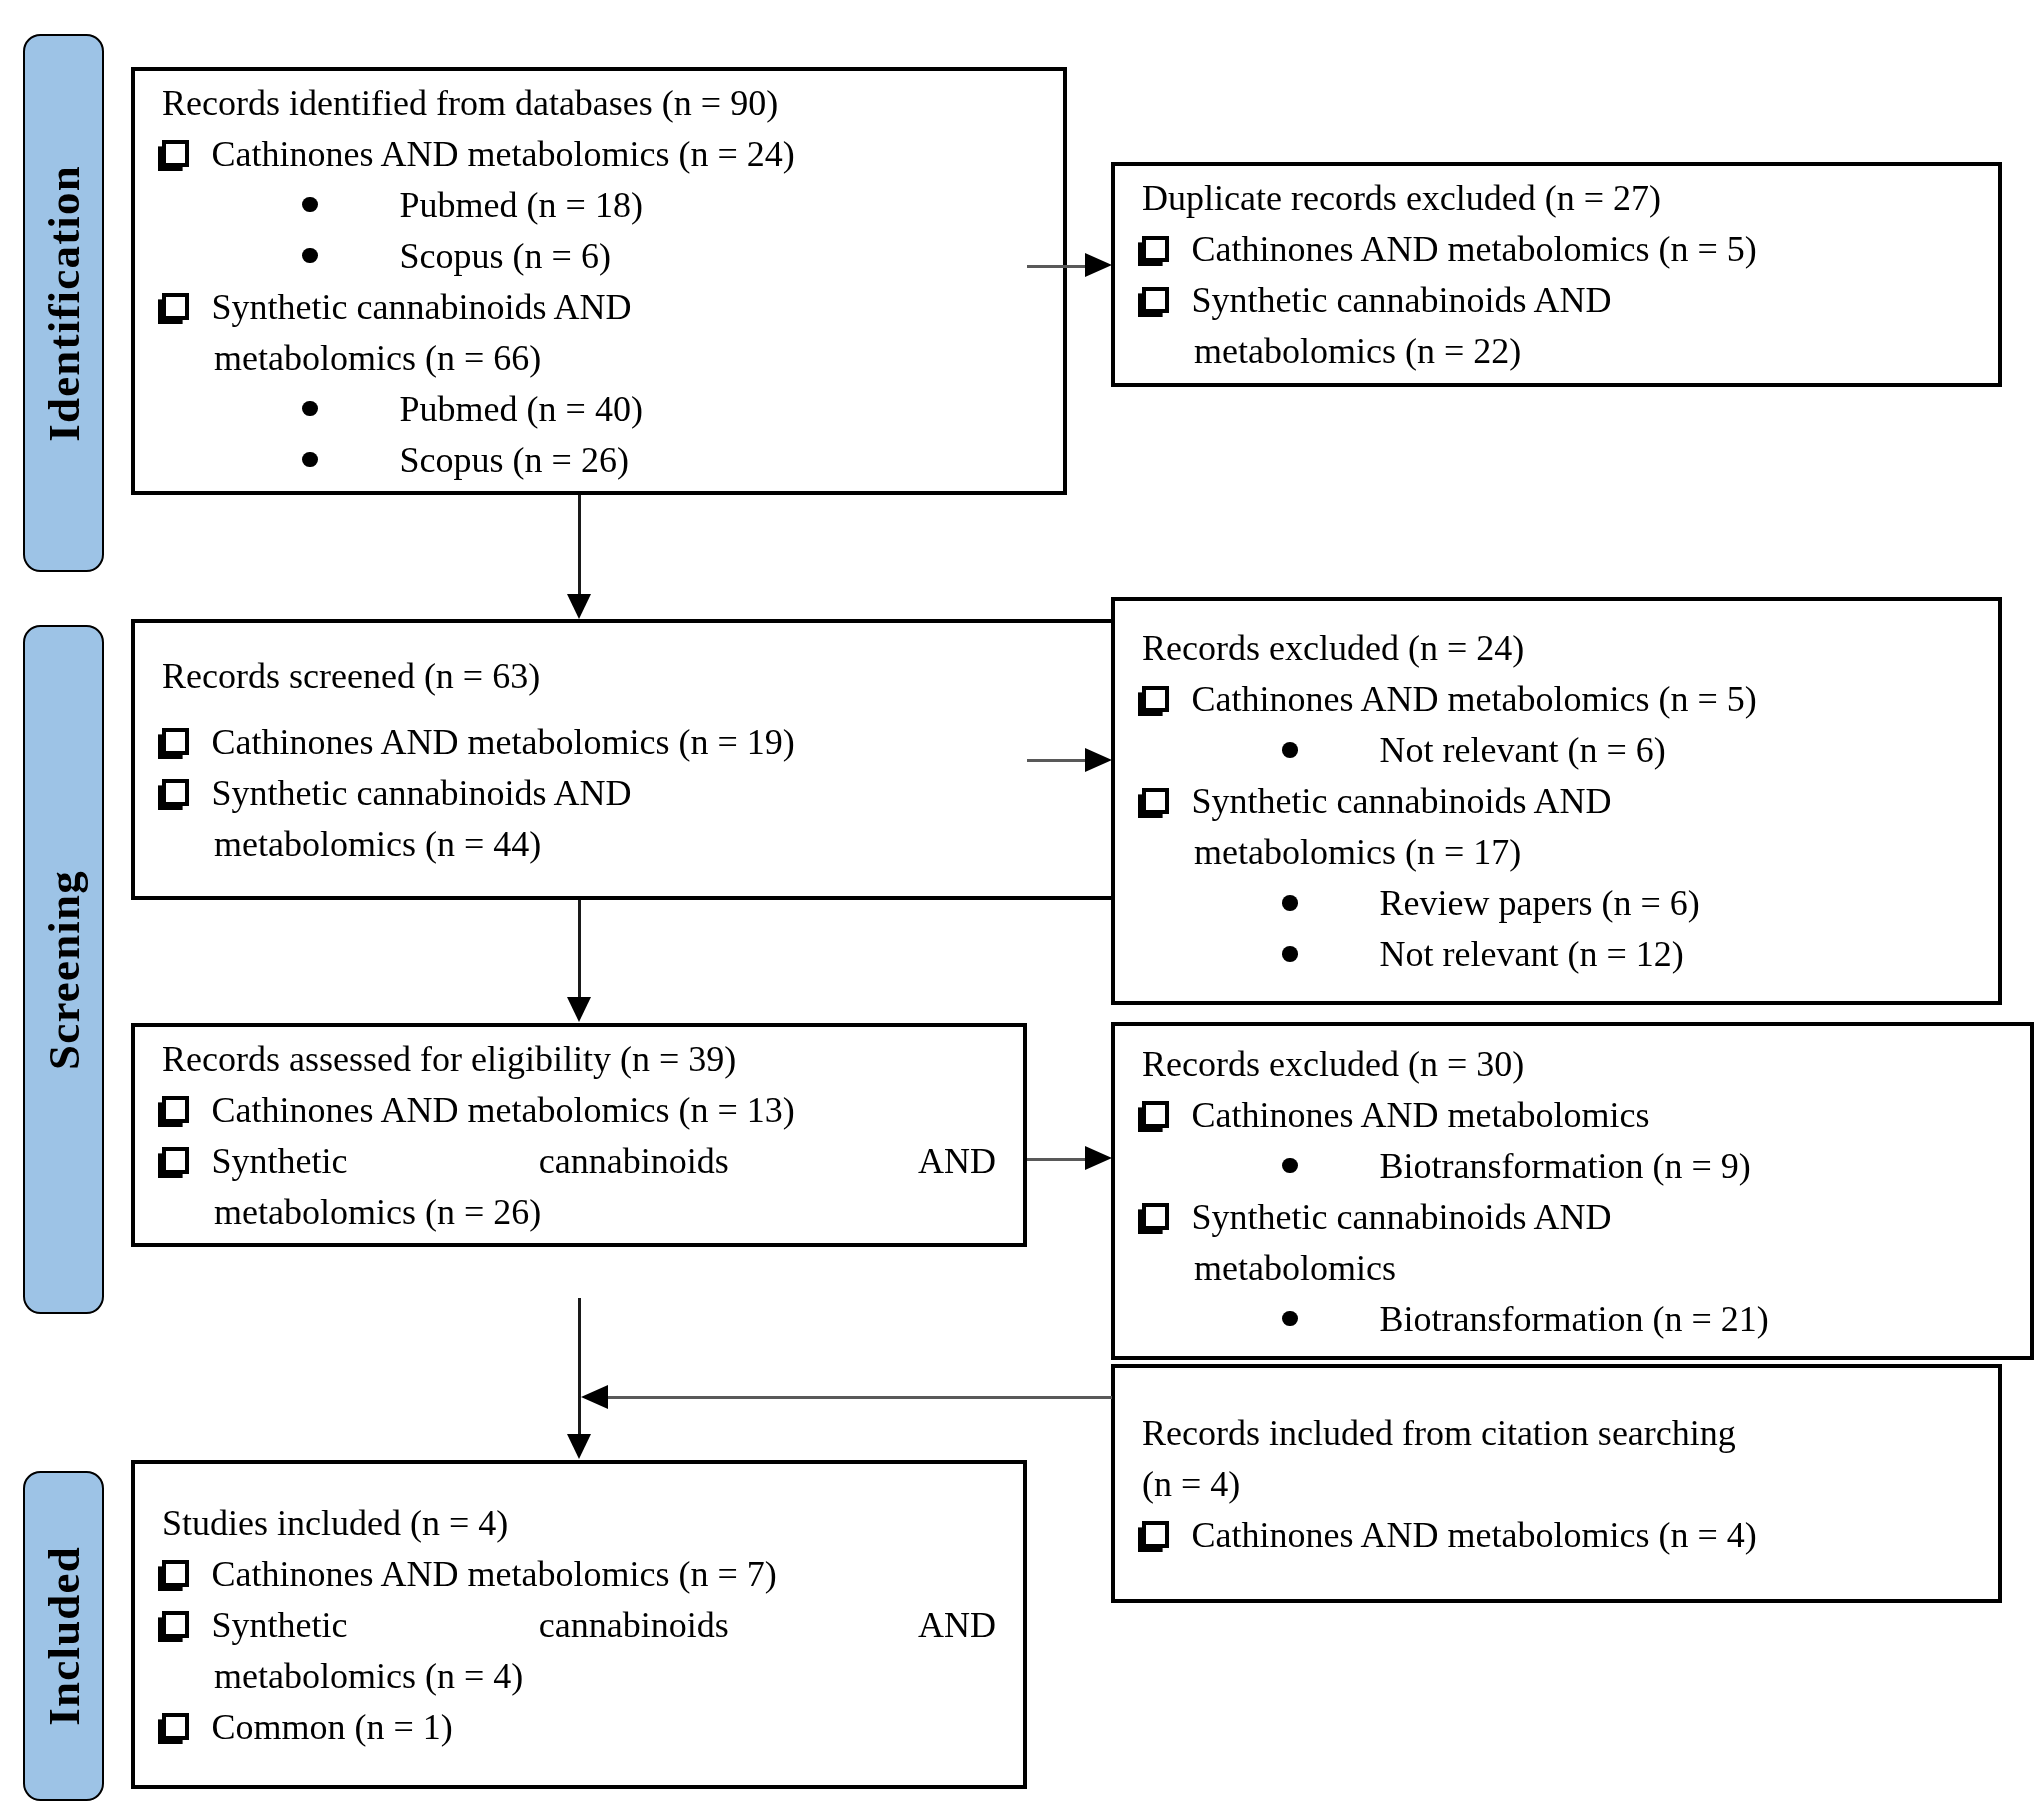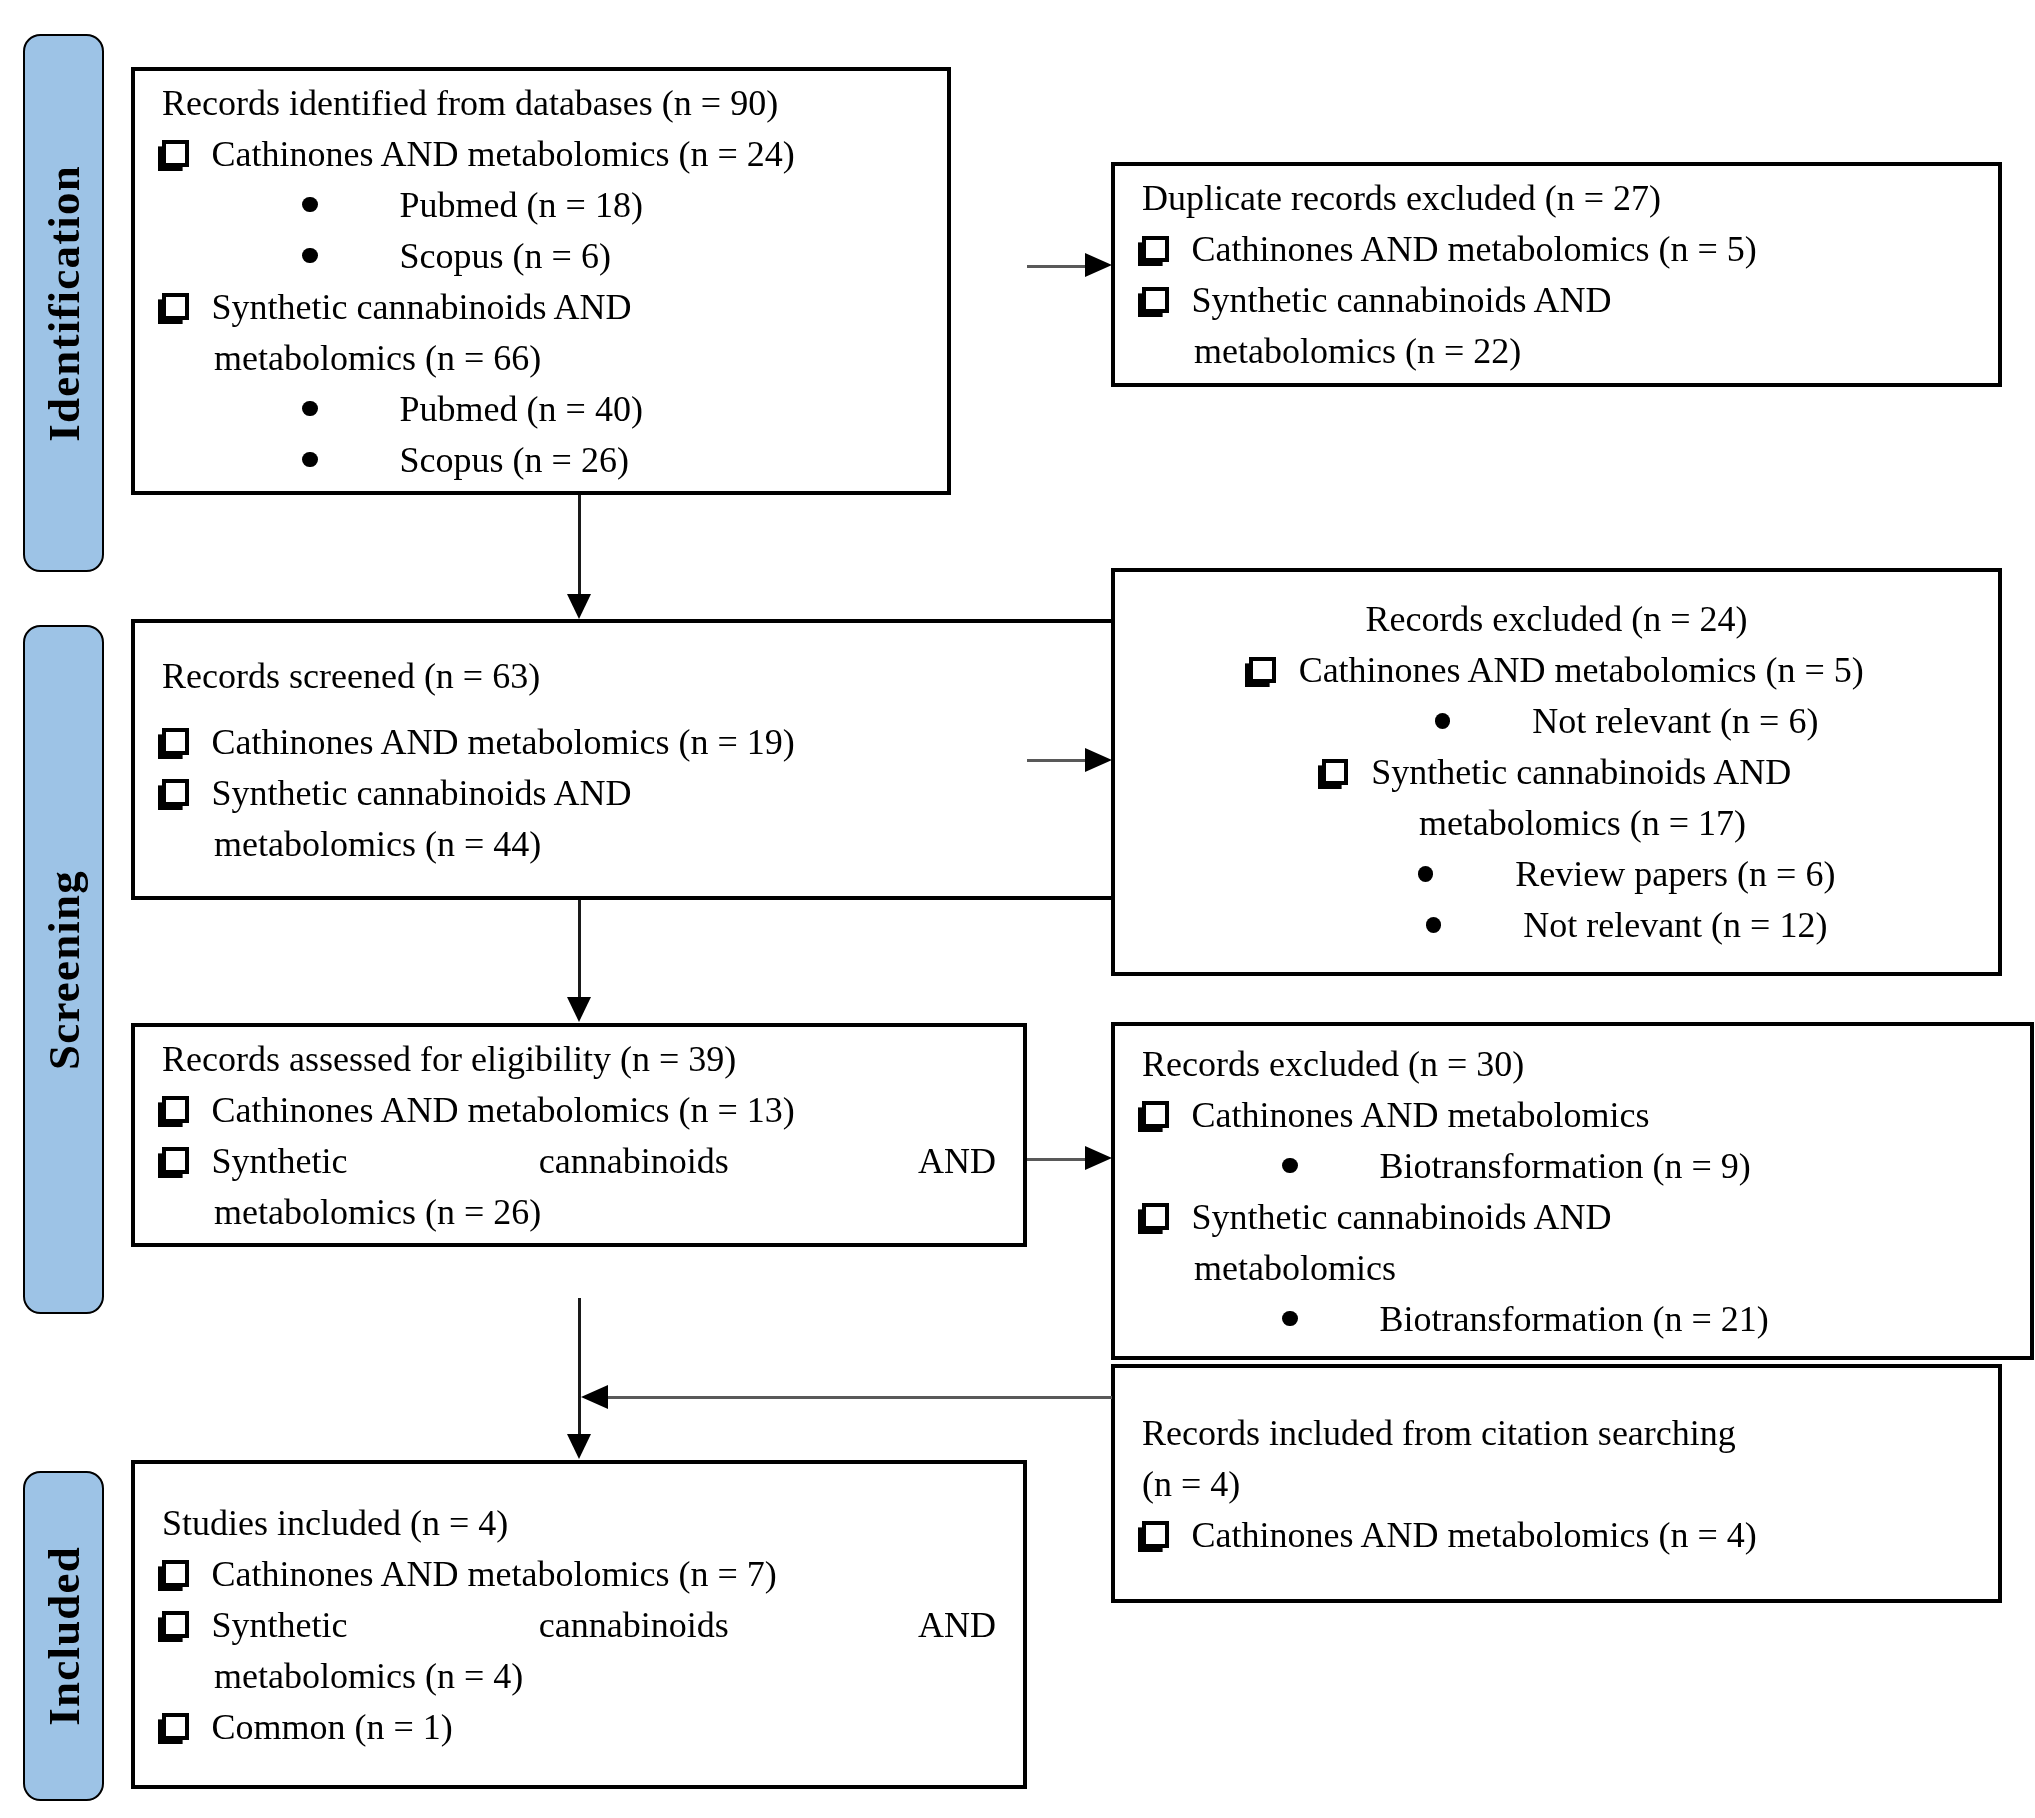--- a/index.html
+++ b/index.html
@@ -42,21 +42,21 @@
   <div class="stage" style="top:34px;height:538px;">
     <span class="stage-text">Identification</span>
   </div>
   <div class="stage" style="top:625px;height:689px;">
     <span class="stage-text">Screening</span>
   </div>
   <div class="stage" style="top:1471px;height:330px;">
     <span class="stage-text">Included</span>
   </div>
 
-  <div class="box" style="left:131px;top:67px;width:820px;height:428px;">
+  <div class="box" style="left:131px;top:67px;width:936px;height:428px;">
     <div class="line title">
         <span class="txt">Records identified from databases (n = 90)</span>
       </div>
     <div class="line check">
         <span class="cb"></span>
         <span class="txt">Cathinones AND metabolomics (n = 24)</span>
       </div>
     <div class="line bullet">
         <span class="blt"></span>
         <span class="txt">Pubmed (n = 18)</span>
@@ -109,21 +109,21 @@
       </div>
     <div class="line check">
         <span class="cb"></span>
         <span class="txt">Synthetic cannabinoids AND</span>
       </div>
     <div class="line cont">
         <span class="txt">metabolomics (n = 44)</span>
       </div>
   </div>
 
-  <div class="box" style="left:1111px;top:568px;width:891px;height:408px;align-items:center;">
+  <div class="box" style="left:1111px;top:597px;width:891px;height:408px;">
     <div class="line title">
         <span class="txt">Records excluded (n = 24)</span>
       </div>
     <div class="line check">
         <span class="cb"></span>
         <span class="txt">Cathinones AND metabolomics (n = 5)</span>
       </div>
     <div class="line bullet">
         <span class="blt"></span>
         <span class="txt">Not relevant (n = 6)</span>

